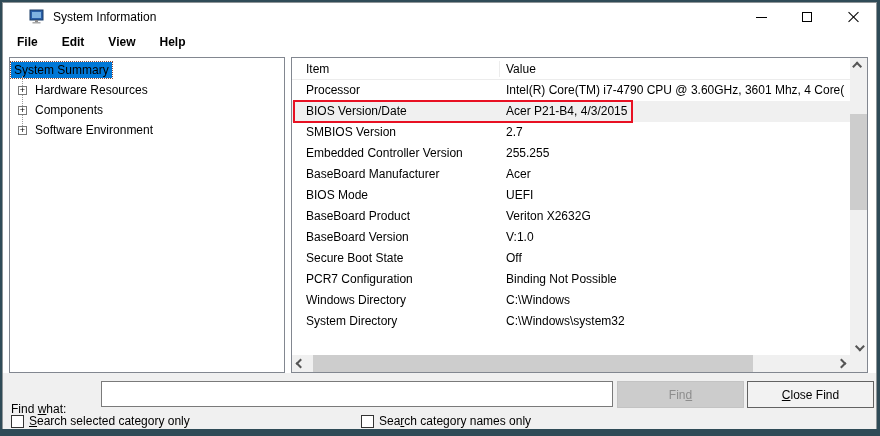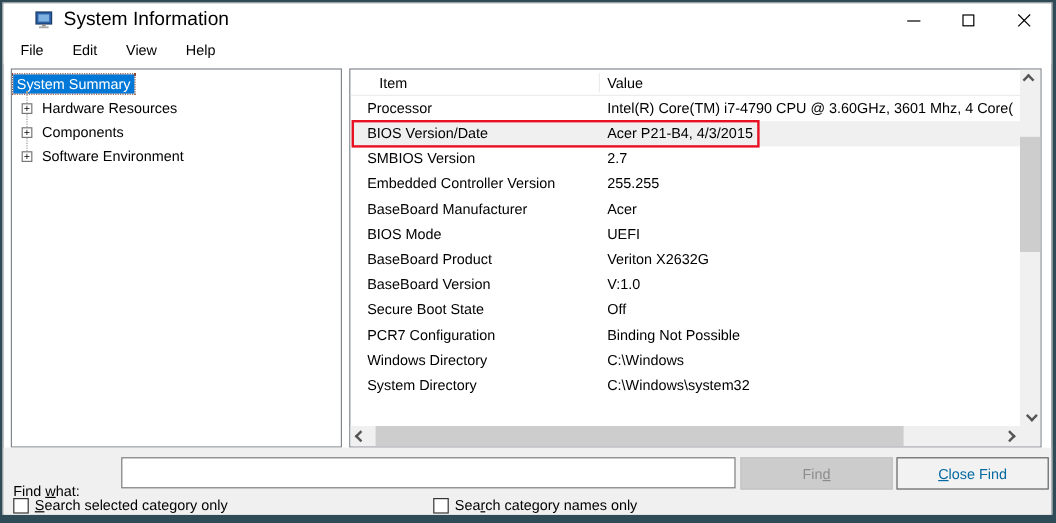--- a/index.html
+++ b/index.html
@@ -10,58 +10,58 @@
     font-size: 12px;
     color: #000;
   }
   .window {
     position: absolute; left: 2px; top: 2px; width: 875px; height: 427px;
     background: #fff; border: 1px solid #8f9598;
   }
   
   .titlebar { position: relative; height: 28px; background: #fff; display: flex; align-items: center; }
   .app-icon { margin-left: 26px; width: 16px; height: 16px; flex: 0 0 auto; }
-  .title-text { margin-left: 8px; font-size: 16px; color: #000; }
+  .title-text { margin-left: 8px; font-size: 12px; color: #000; }
   .win-controls { position: absolute; right: 0; top: 0; height: 28px; display: flex; }
   .win-btn { width: 46px; height: 28px; display: flex; align-items: center; justify-content: center; cursor: default; }
   .min-glyph { width: 11px; height: 1px; background: #000; }
   .max-glyph { width: 10px; height: 10px; border: 1px solid #000; }
   .x-glyph { position: relative; width: 12px; height: 12px; }
   .x-glyph::before, .x-glyph::after {
     content: ""; position: absolute; left: 5.5px; top: -1px; width: 1px; height: 14px; background: #000;
   }
   .x-glyph::before { transform: rotate(45deg); }
   .x-glyph::after { transform: rotate(-45deg); }
   
   .menubar { height: 22px; display: flex; align-items: center; padding-left: 8px; background: #fff; }
-  .menu-item { padding: 2px 6px; margin-right: 12px; }
+  .menu-item { padding: 2px 6px; margin-right: 12px; font-weight: bold; }
   
   .tree-panel {
     position: absolute; left: 6px; top: 54px; width: 276px; height: 316px;
     background: #fff; border: 1px solid #828790; overflow: hidden;
   }
   .tree-inner { position: relative; padding-top: 2px; }
   .tree-connector { position: absolute; left: 12px; top: 18px; height: 54px; width: 0; border-left: 1px dotted #9a9a9a; }
   .tree-row { height: 20px; display: flex; align-items: center; white-space: nowrap; }
   .tree-row .expand-box {
     width: 9px; height: 9px; margin-left: 8px; margin-right: 5px; flex: 0 0 auto;
     border: 1px solid #787878; background: #fff; position: relative; z-index: 1;
     font-size: 9px; line-height: 7px; text-align: center; color: #000;
   }
   .tree-label { padding: 1px 3px; }
   .tree-row.selected .tree-label {
-    background: #0078d7; color: #ffffff; outline: 1px dotted #8a4a3a; margin-left: 1px;
+    background: #0078d7; color: #000000; outline: 1px dotted #8a4a3a; margin-left: 1px;
   }
   .list-panel {
     position: absolute; left: 288px; top: 54px; width: 577px; height: 316px;
     background: #fff; border: 1px solid #828790; overflow: hidden;
   }
   .list-header { position: relative; height: 22px; border-bottom: 1px solid #ececec; }
   .hdr-cell { position: absolute; top: 0; height: 22px; line-height: 22px; color: #000; }
-  .hdr-item { left: 24px; }
+  .hdr-item { left: 14px; }
   .hdr-value { left: 214px; }
   .hdr-sep { position: absolute; left: 207px; top: 3px; height: 16px; width: 0; border-left: 1px solid #ececec; }
   .list-rows { position: relative; width: 558px; }
   .list-row { position: relative; height: 21px; width: 558px; }
   .list-row.hl { background: #f0f0f0; }
   .col-item { position: absolute; left: 14px; top: 0; width: 193px; height: 21px; line-height: 21px; white-space: nowrap; overflow: hidden; }
   .col-value { position: absolute; left: 214px; top: 0; right: 0; height: 21px; line-height: 21px; white-space: nowrap; overflow: hidden; }
   .red-box {
     position: absolute; left: 1px; top: -1px; width: 340px; height: 23px;
     border: 2px solid #e81123; pointer-events: none; z-index: 5;
@@ -89,21 +89,21 @@
   .find-input {
     position: absolute; left: 98px; top: 8px; width: 512px; height: 26px;
     border: 1px solid #7a7a7a; background: #fff; font-family: "Liberation Sans", sans-serif; font-size: 12px; padding: 0 4px; outline: none;
   }
   .btn {
     position: absolute; top: 8px; width: 127px; height: 27px;
     display: flex; align-items: center; justify-content: center;
     font-family: "Liberation Sans", sans-serif; font-size: 12px;
   }
   .btn-find { left: 614px; background: #cccccc; border: 1px solid #c3c3c3; color: #8d8d8d; }
-  .btn-close { left: 744px; background: #f2f2f2; border: 1px solid #626262; color: #0369a1; }
+  .btn-close { left: 744px; background: #f2f2f2; border: 1px solid #626262; color: #000000; }
   .check-row-item { position: absolute; top: 41px; display: flex; align-items: flex-end; }
   .cb1 { left: 8px; }
   .cb2 { left: 334px; margin-left: 24px; }
   .checkbox { width: 13px; height: 13px; border: 1px solid #333; background: #fff; margin-right: 5px; flex: 0 0 auto; }
   .mn { text-decoration: underline; }
 </style>
 </head>
 <body>
 
 <div class="window">

